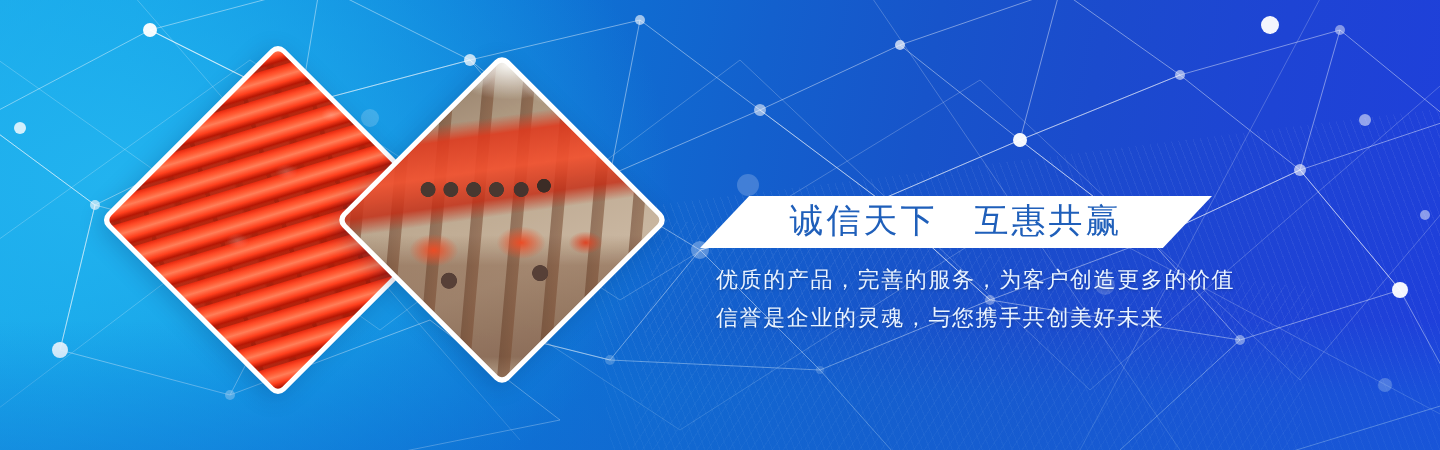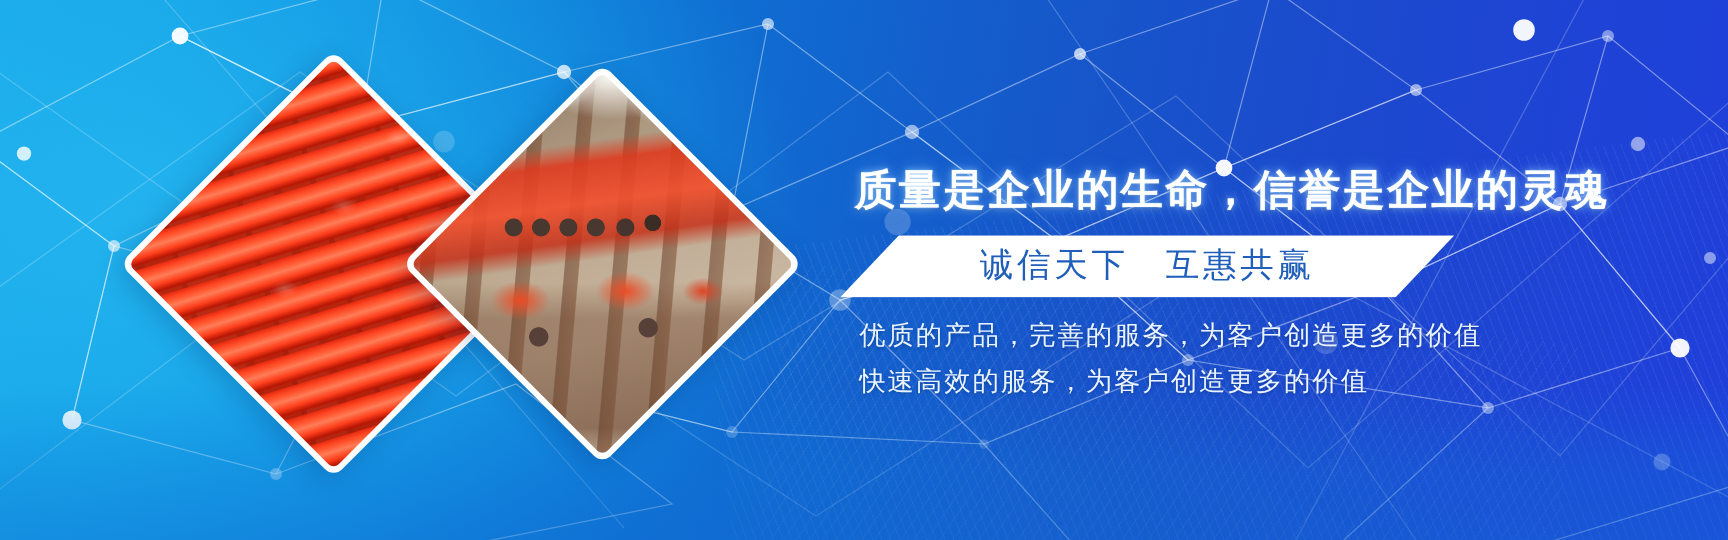--- a/index.html
+++ b/index.html
@@ -164,21 +164,21 @@
   .ribbon-shape {
     position:absolute; inset:0;
     background:#ffffff;
     clip-path:polygon(9.6% 0%, 100% 0%, 90.4% 100%, 0% 100%);
     box-shadow:0 3px 10px rgba(0,25,80,.18);
   }
   .ribbon-text {
     position:absolute; inset:0;
     display:flex; align-items:center; justify-content:center;
     font-family:"Liberation Serif", serif;
-    font-size:28px; color:#1f5fba;
+    font-size:34px; color:#1f5fba;
     letter-spacing:3px;
     white-space:pre;
     padding-bottom:2px;
   }
 
   .sub {
     position:absolute; left:716px;
     font-size:22px; color:#eaf4ff;
     letter-spacing:1.6px;
     text-shadow:0 1px 3px rgba(0,25,80,.35);
@@ -271,23 +271,22 @@
       <div class="photo ph1"></div>
     </div>
   </div>
 
   <div class="diamond" id="dia2">
     <div class="inner">
       <div class="photo ph2"></div>
     </div>
   </div>
 
-  <div class="headline">质量是企业的生命，信誉是企业的灵魂</div>
 
   <div class="ribbon">
     <div class="ribbon-shape"></div>
     <div class="ribbon-text">诚信天下　互惠共赢</div>
   </div>
 
   <div class="sub" id="sub1">优质的产品，完善的服务，为客户创造更多的价值</div>
-  <div class="sub" id="sub2">快速高效的服务，为客户创造更多的价值</div>
+  <div class="sub" id="sub2">信誉是企业的灵魂，与您携手共创美好未来</div>
 
 </div>
 
 </body></html>

